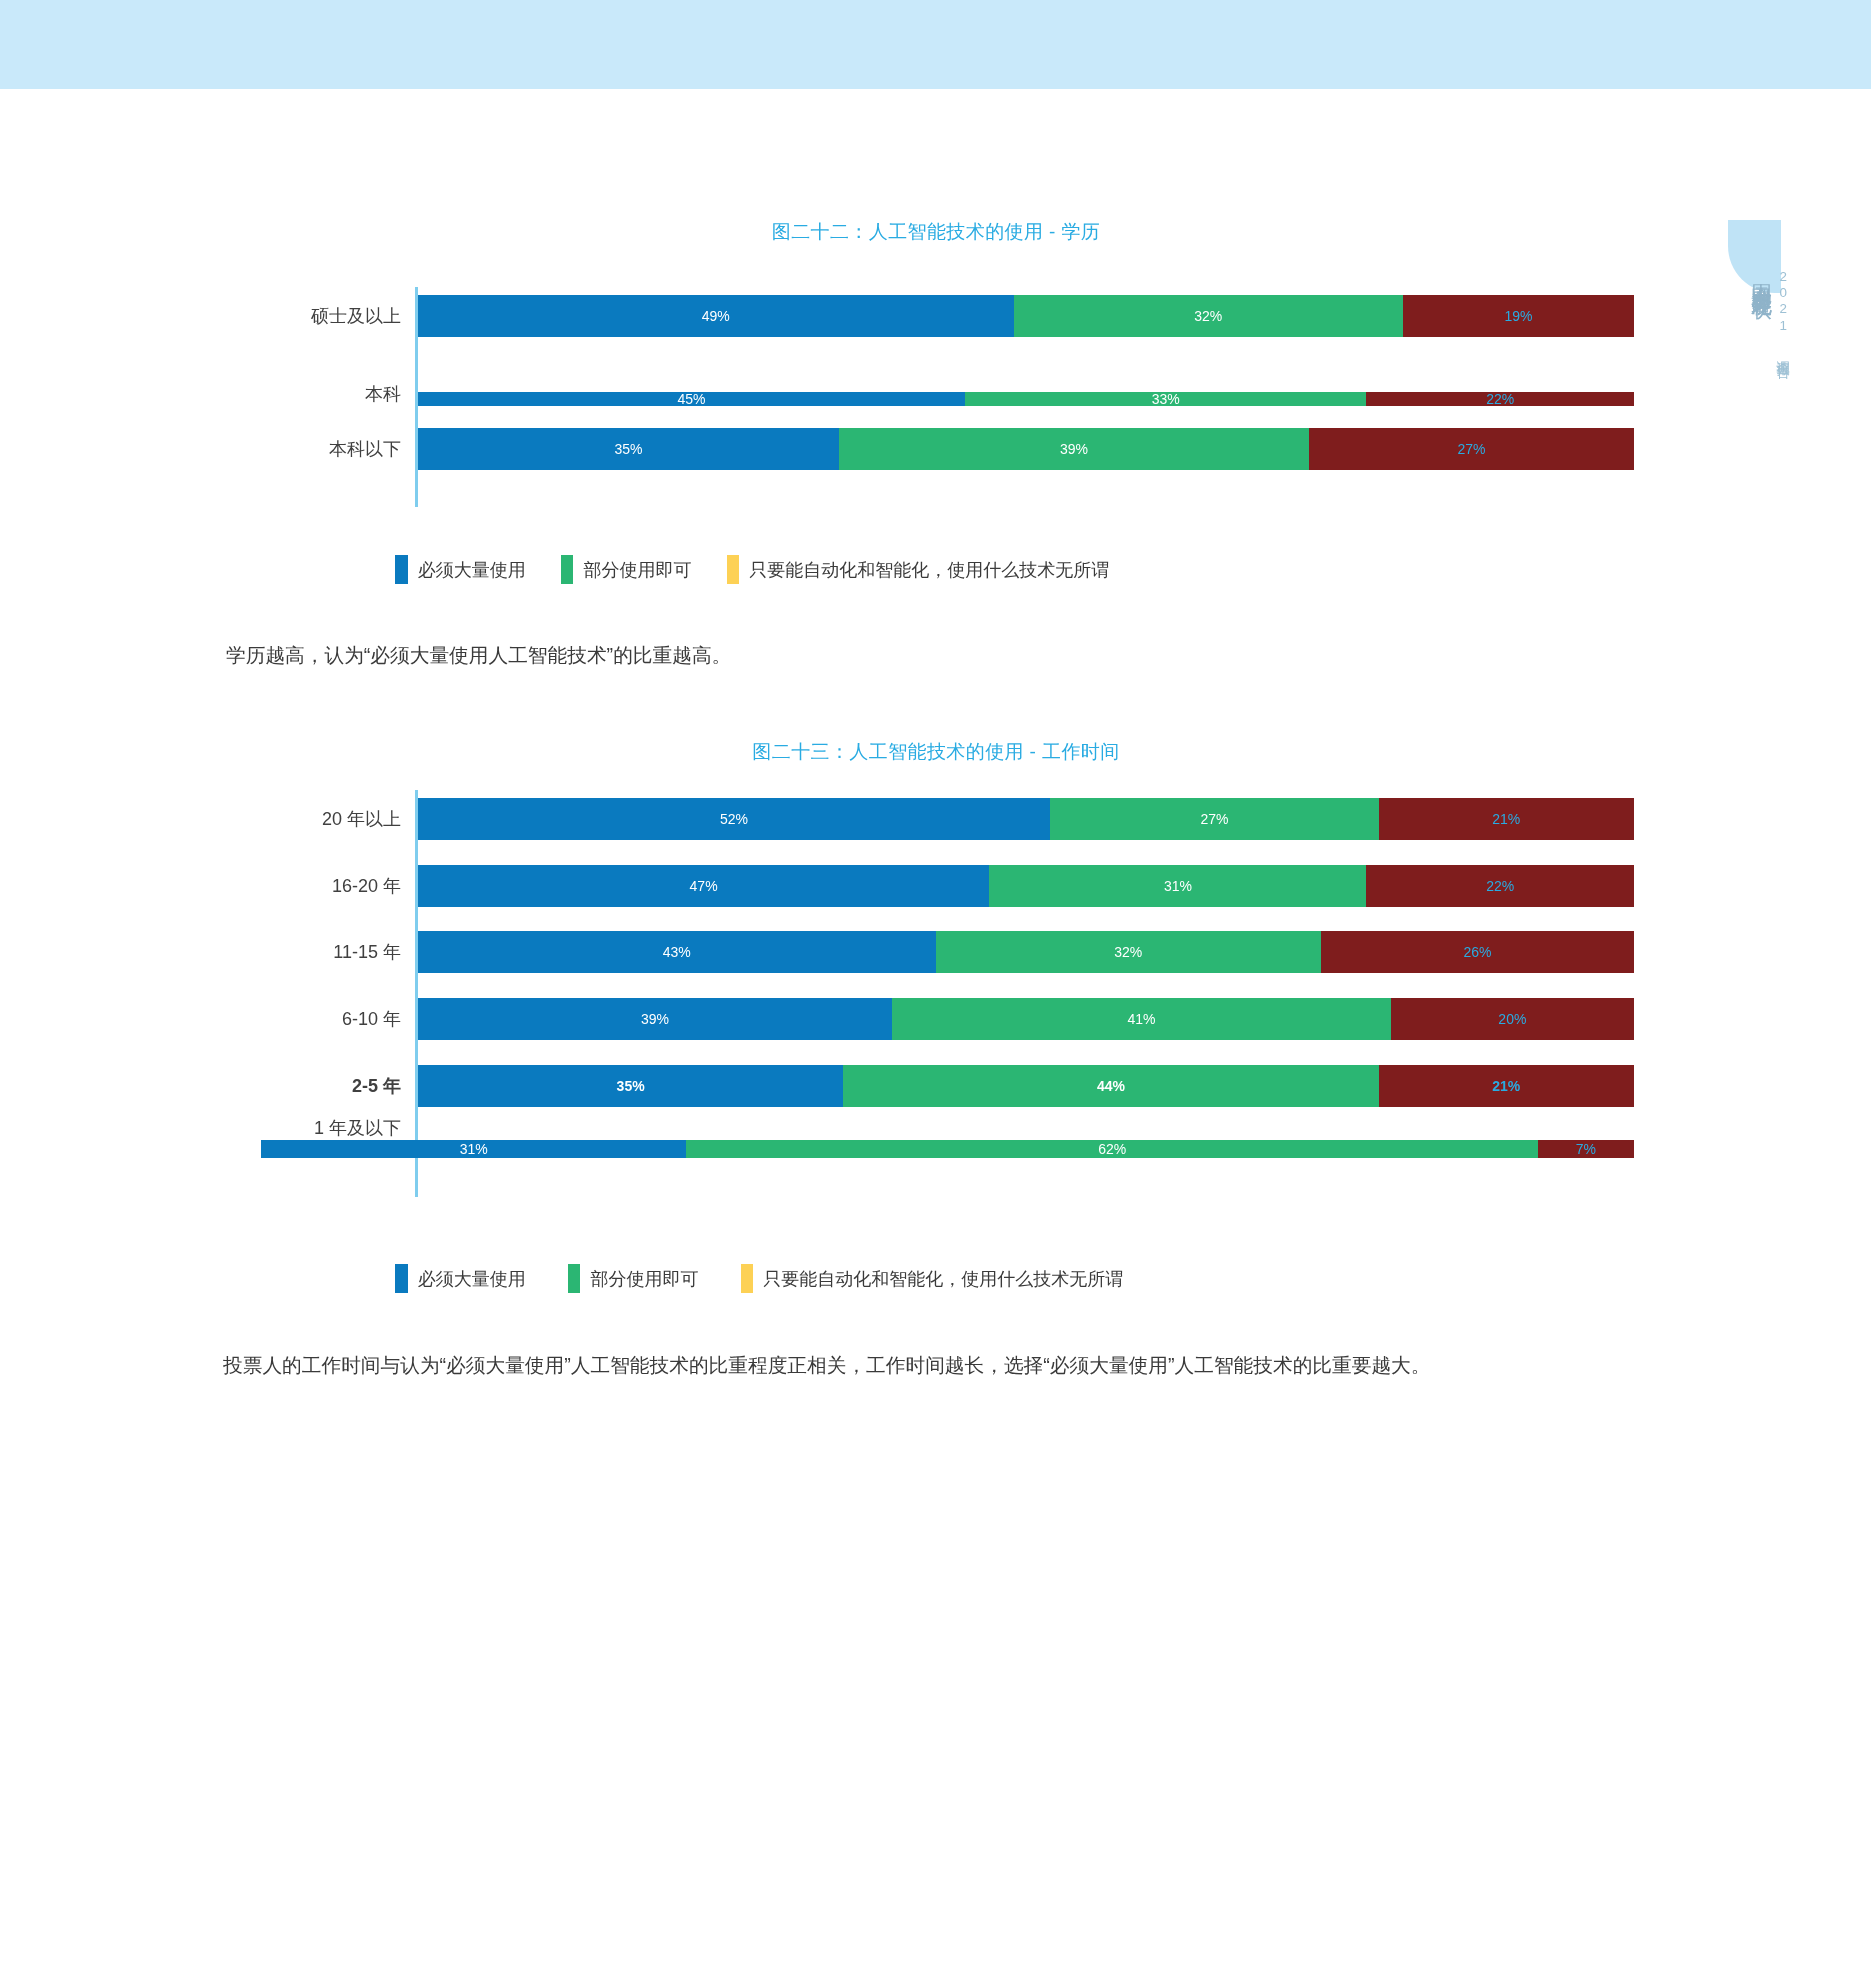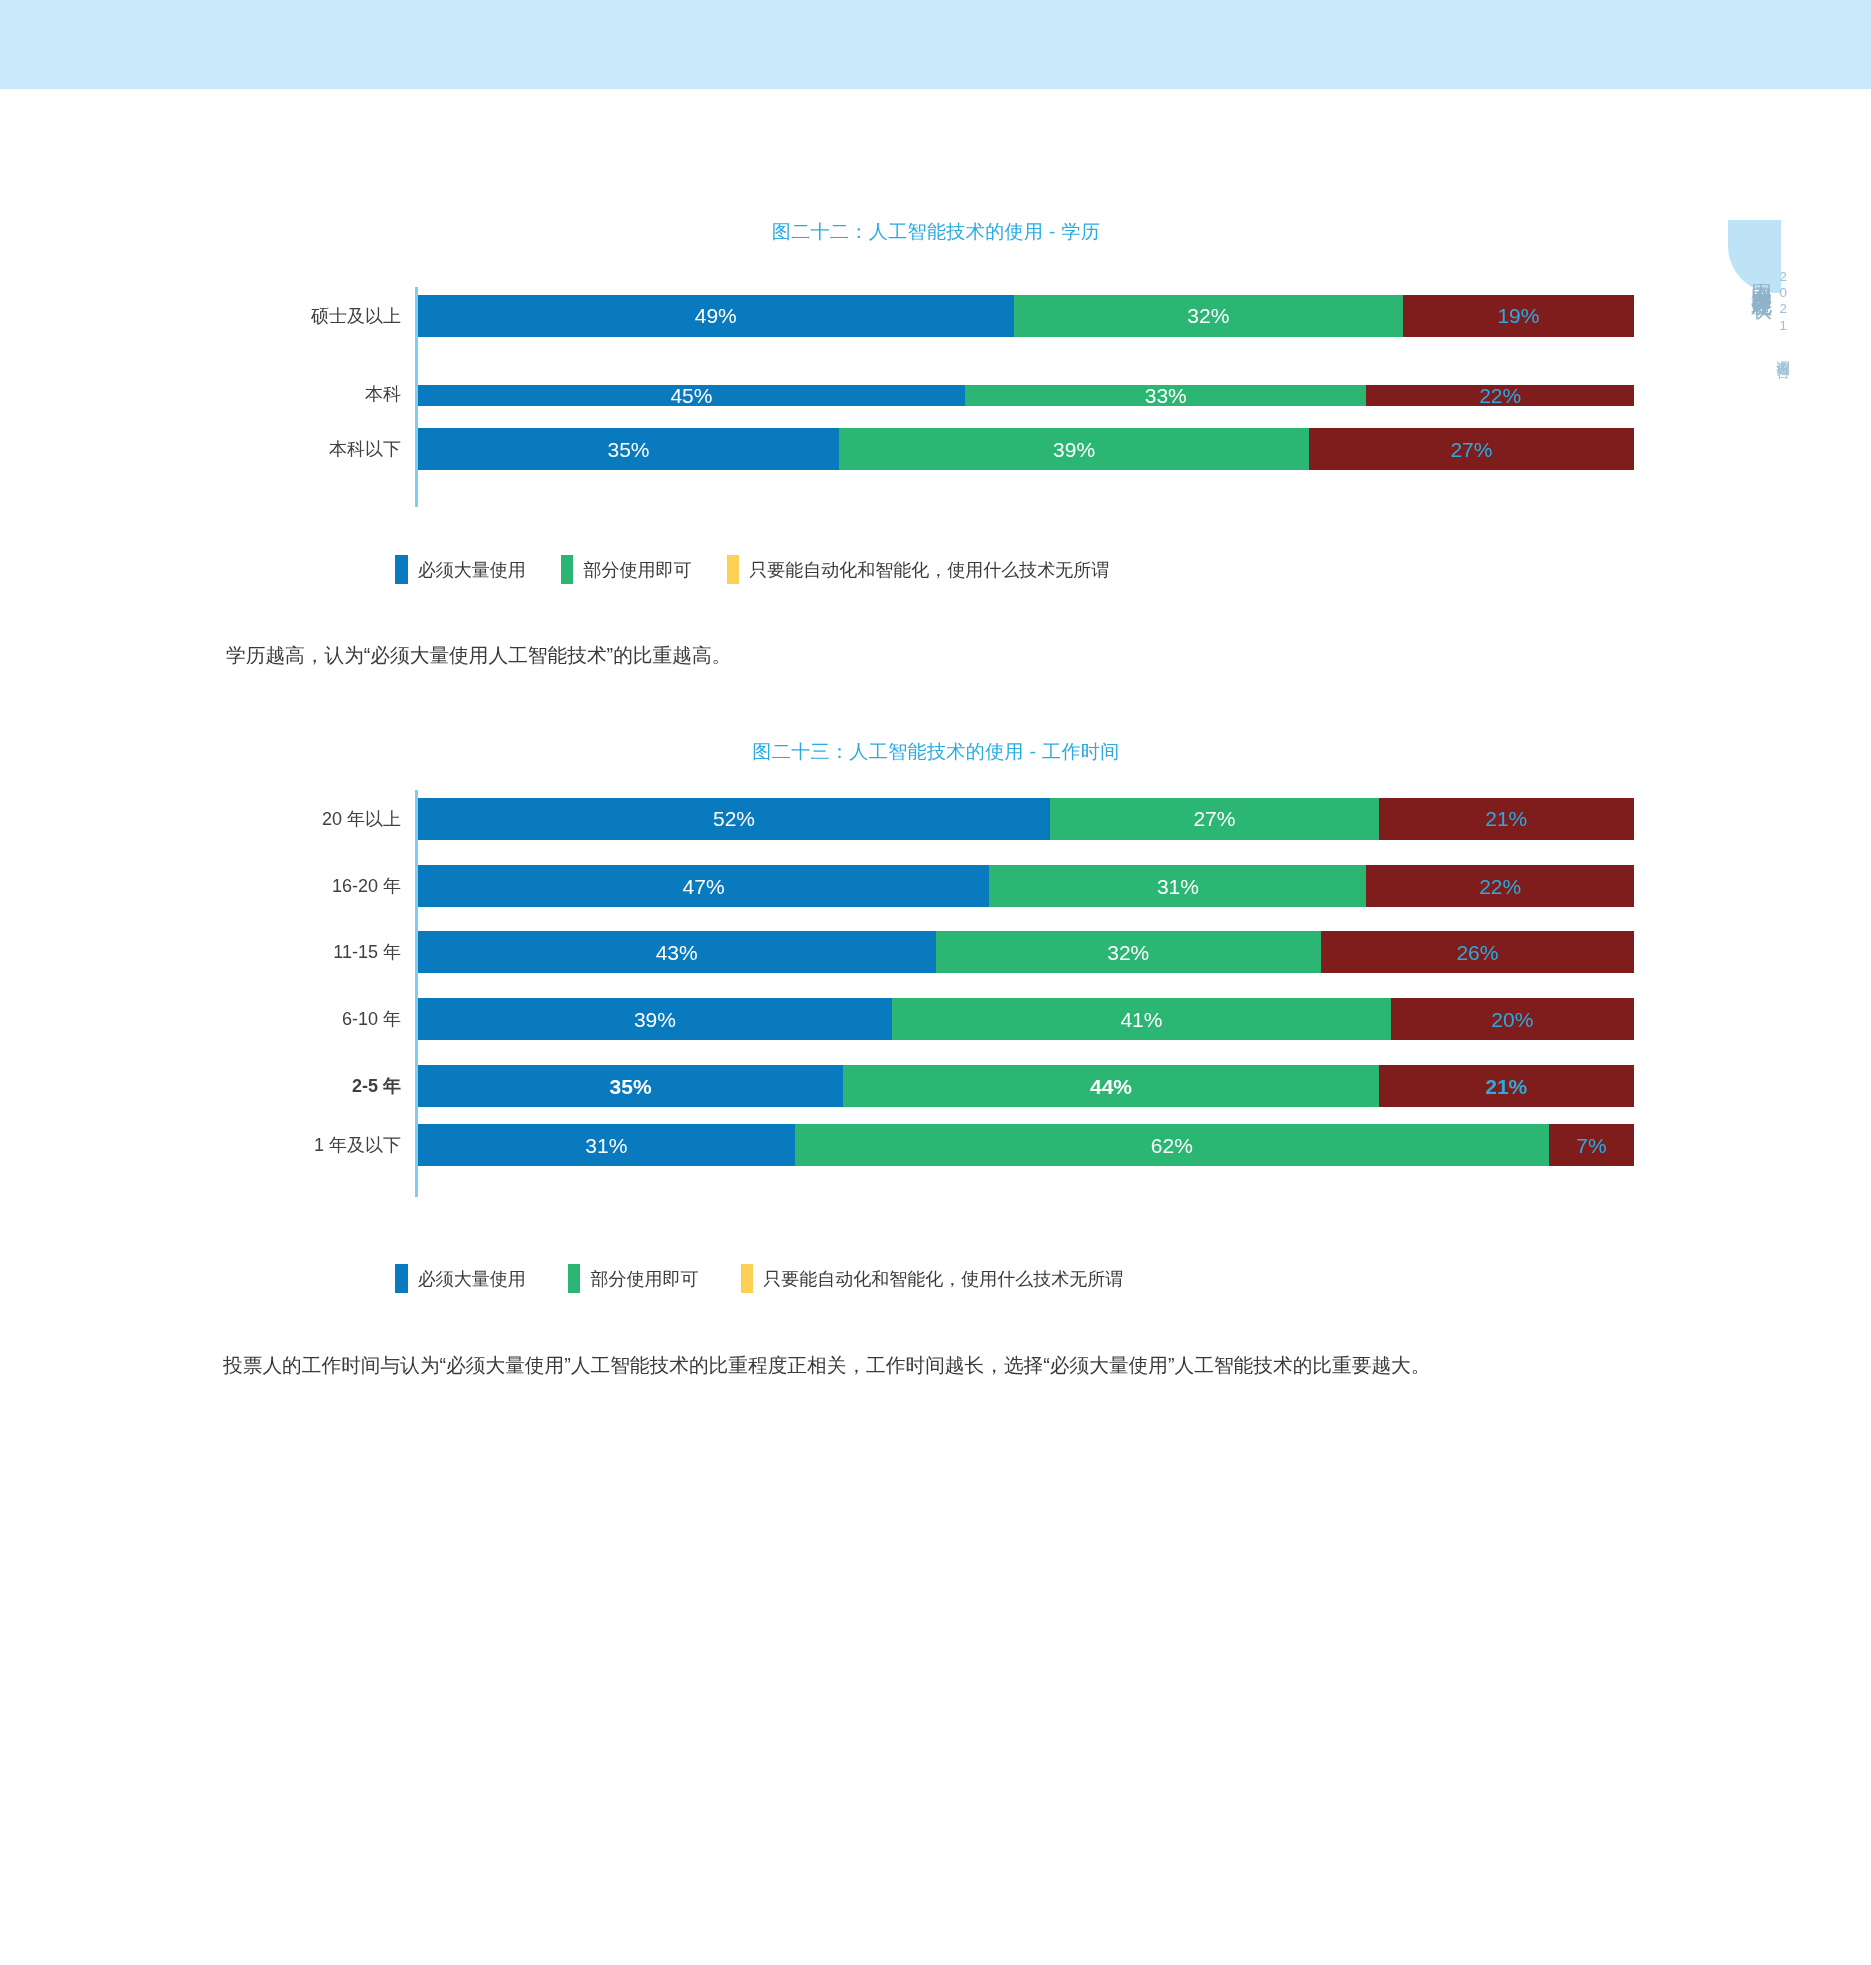--- a/index.html
+++ b/index.html
@@ -111,21 +111,21 @@
   }
   .bars {
     flex: 1 1 auto;
     display: flex;
     margin-left: 2.8px;
   }
   .seg {
     display: flex;
     align-items: center;
     justify-content: center;
-    font-size: 21px;
+    font-size: 14px;
     color: #ffffff;
     line-height: 1;
   }
   .seg.s1 { background: #0a7abf; }
   .seg.s2 { background: #2bb673; }
   .seg.s3 { background: #7f1d1d; color: #29abe2; }
 
   
   .legend {
     position: absolute;
@@ -272,21 +272,21 @@
 
     <div class="row" style="top:275px;font-weight:bold;">
       <div class="row-label">2-5 年</div>
       <div class="bars">
         <div class="seg s1" style="width:35%">35%</div>
         <div class="seg s2" style="width:44%">44%</div>
         <div class="seg s3" style="width:21%">21%</div>
       </div>
     </div>
 
-    <div class="row" style="top:334px;">
+    <div class="row" style="top:326px;flex-direction:column;">
       <div class="row-label">1 年及以下</div>
       <div class="bars">
         <div class="seg s1" style="width:31%">31%</div>
         <div class="seg s2" style="width:62%">62%</div>
         <div class="seg s3" style="width:7%">7%</div>
       </div>
     </div>
   </div>
 
   <div class="legend l2">

